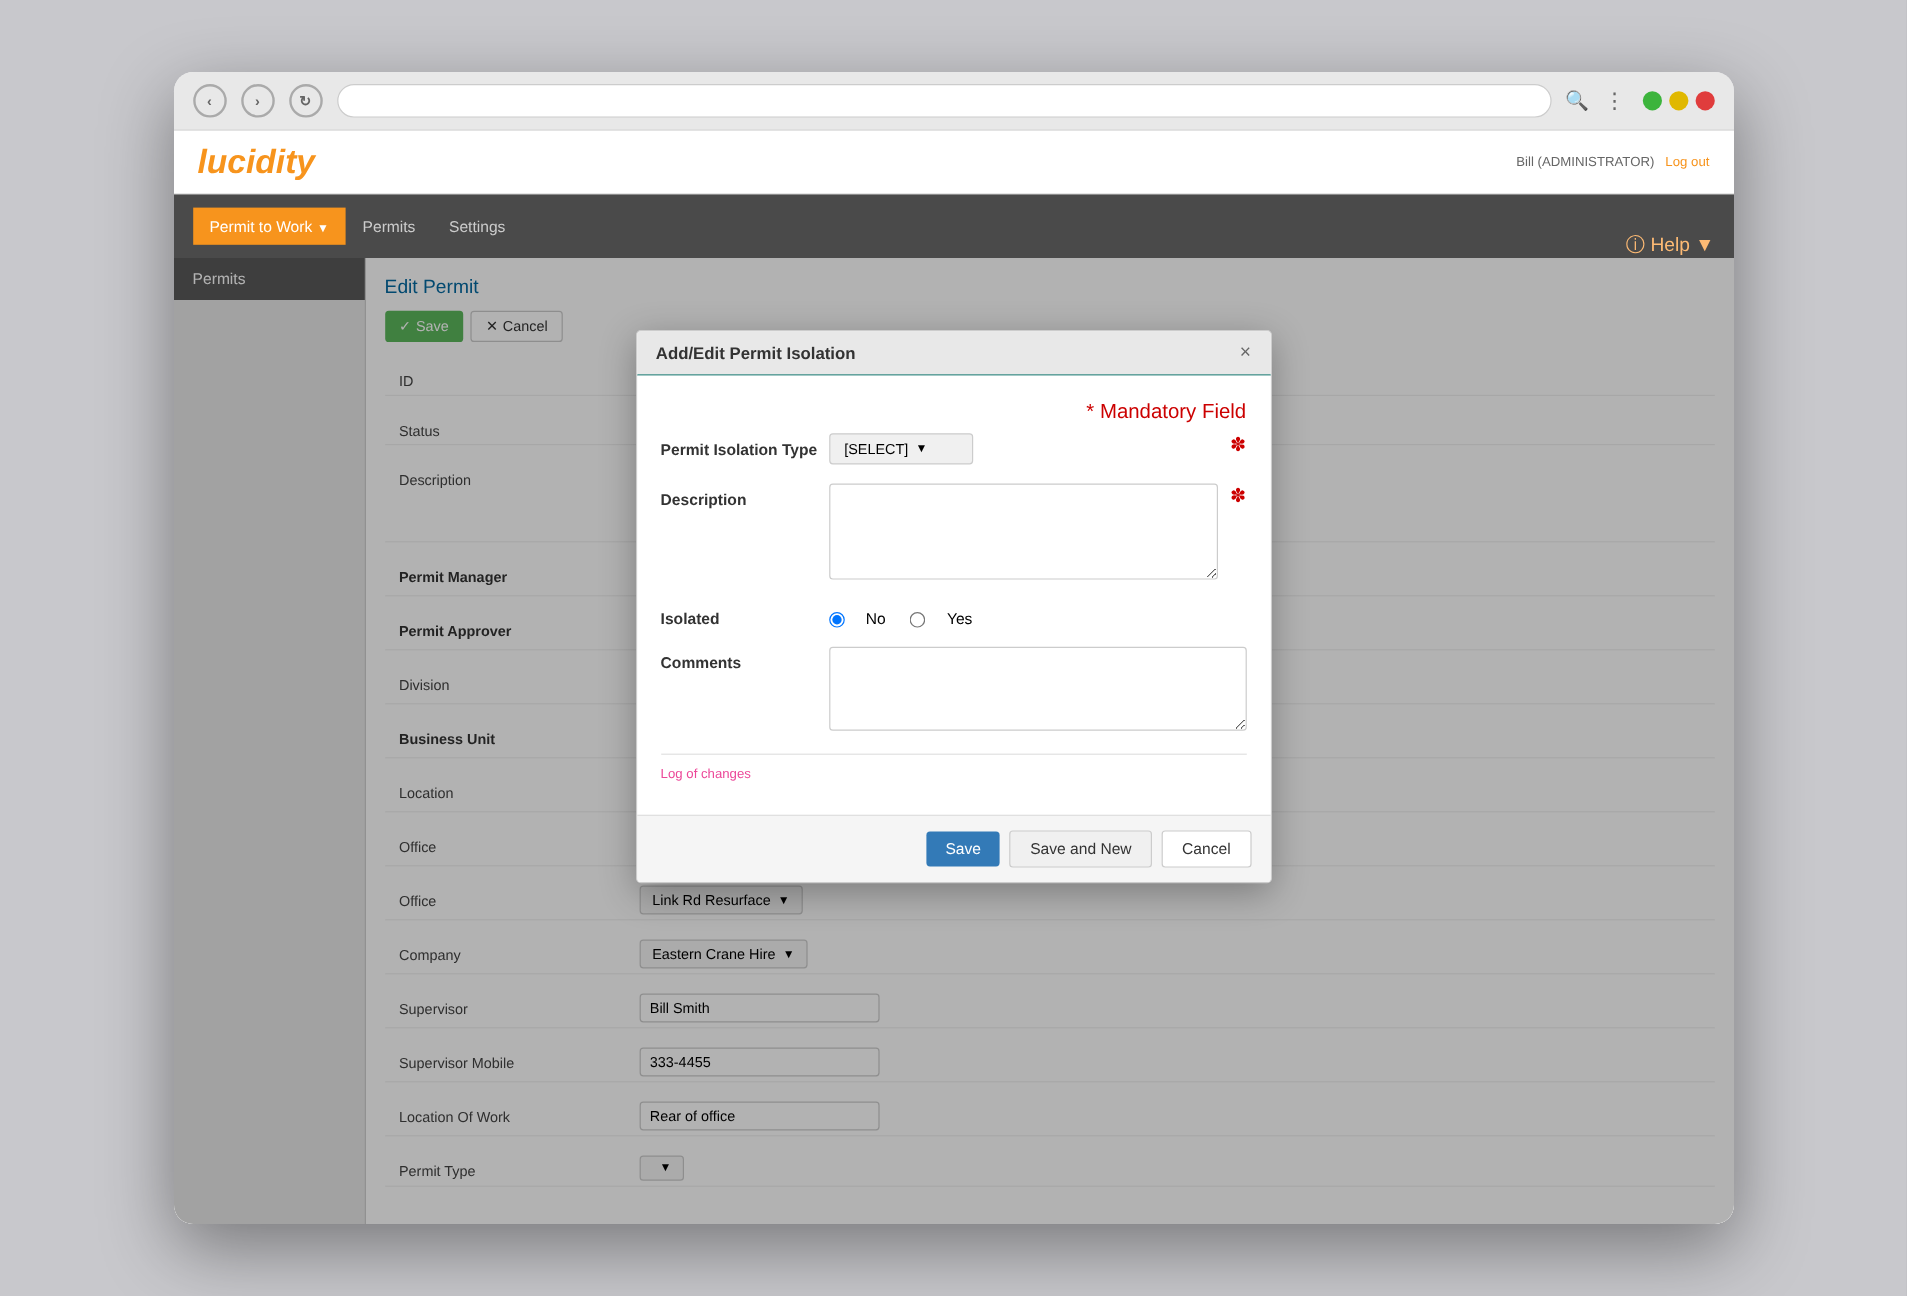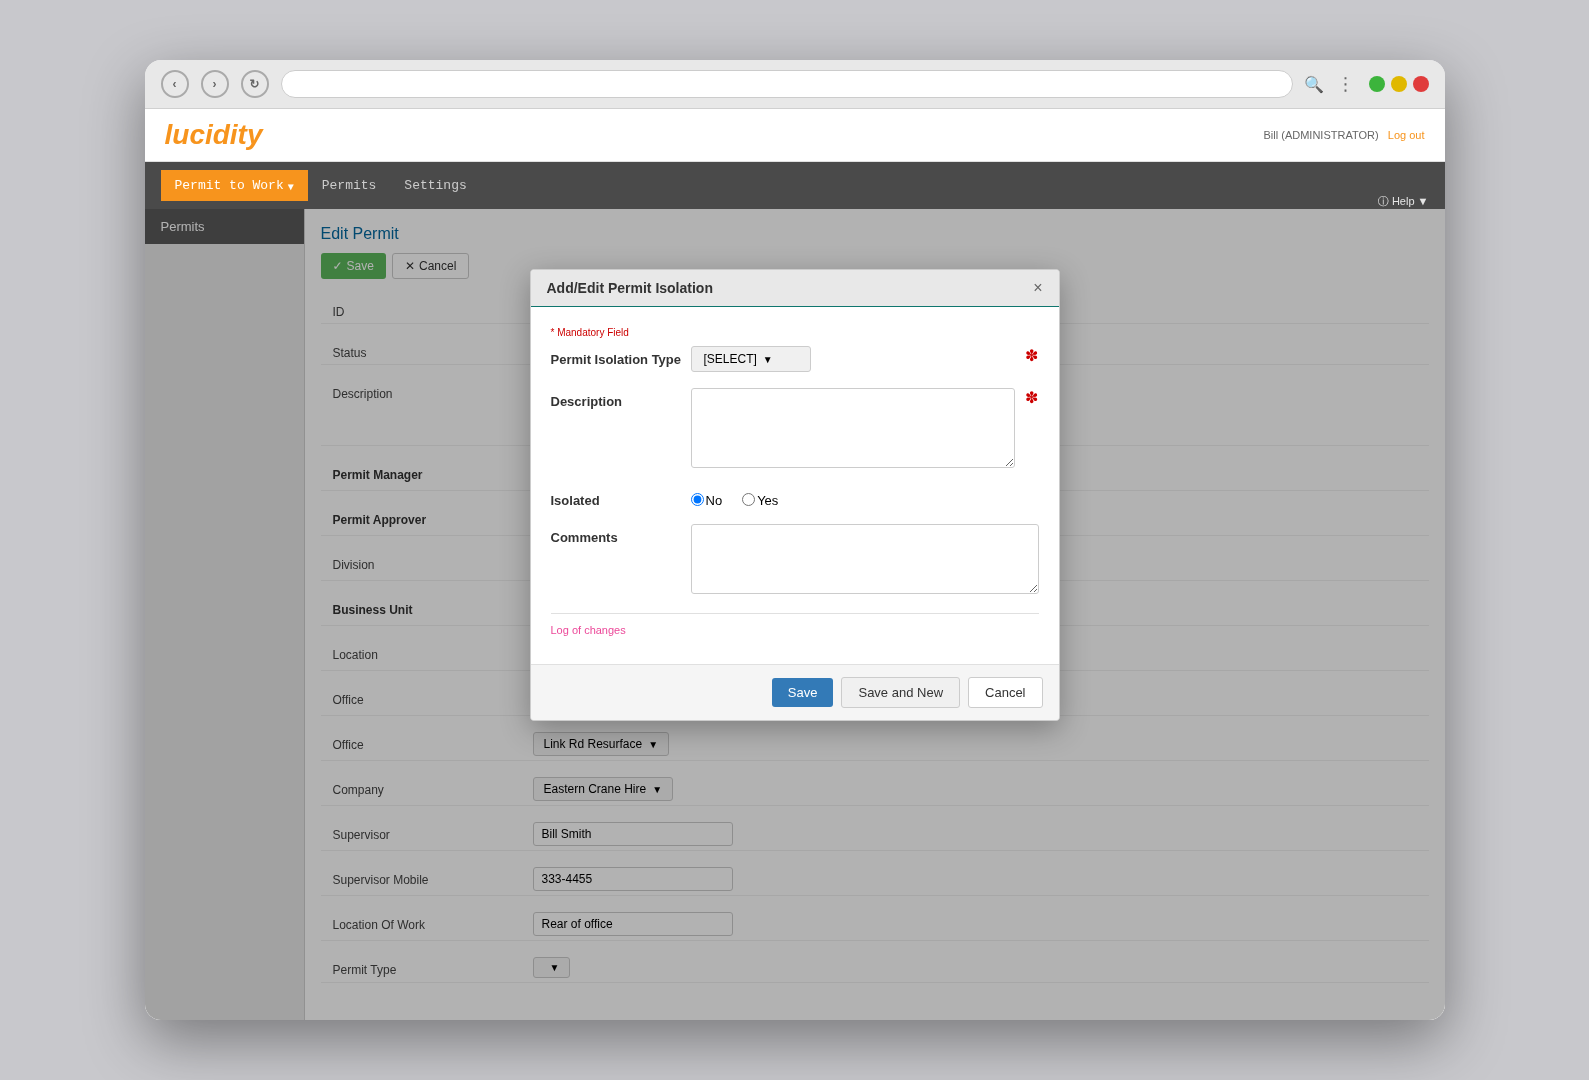--- a/index.html
+++ b/index.html
@@ -136,29 +136,28 @@
       display: flex;
     }
     .nav-item {
       padding: 8px 14px;
       color: #ccc;
       font-size: 13px;
       cursor: pointer;
       display: flex;
       align-items: flex-end;
       gap: 4px;
-      font-family: Liberation Mono, monospace;
     }
     .nav-item.active {
       background: #f7941d;
       color: white;
     }
     .nav-help {
-      color: #e5e5e5;
-      font-size: 11px;
+      color: #fdba74;
+      font-size: 16px;
       cursor: pointer;
       margin-top: 32px;
     }
 
     
     .main-layout {
       display: flex;
       height: 840px;
       position: relative;
     }
@@ -364,22 +363,22 @@
       resize: vertical;
     }
     .radio-group {
       display: flex;
       align-items: center;
       gap: 20px;
       padding-top: 6px;
     }
     .radio-label {
       display: flex;
-      align-items: flex-start;
-      gap: 2px;
+      align-items: flex-end;
+      gap: 18px;
       font-size: 13px;
       cursor: pointer;
     }
     .modal-comments-textarea {
       width: 100%;
       height: 70px;
       border: 1px solid #ccc;
       border-radius: 3px;
       padding: 6px;
       font-size: 12px;
@@ -441,22 +440,22 @@
       background: white;
       color: #333;
       border: 1px solid #ccc;
       padding: 7px 16px;
       border-radius: 3px;
       font-size: 13px;
       cursor: pointer;
     }
 
     .mandatory-note {
-      text-align: left;
-      font-size: 10px;
+      text-align: right;
+      font-size: 17px;
       color: #cc0000;
       margin-bottom: 8px;
     }
 
     .chevron { font-size: 10px; }
   </style>
 </head>
 <body>
 
 <div class="browser-window">

